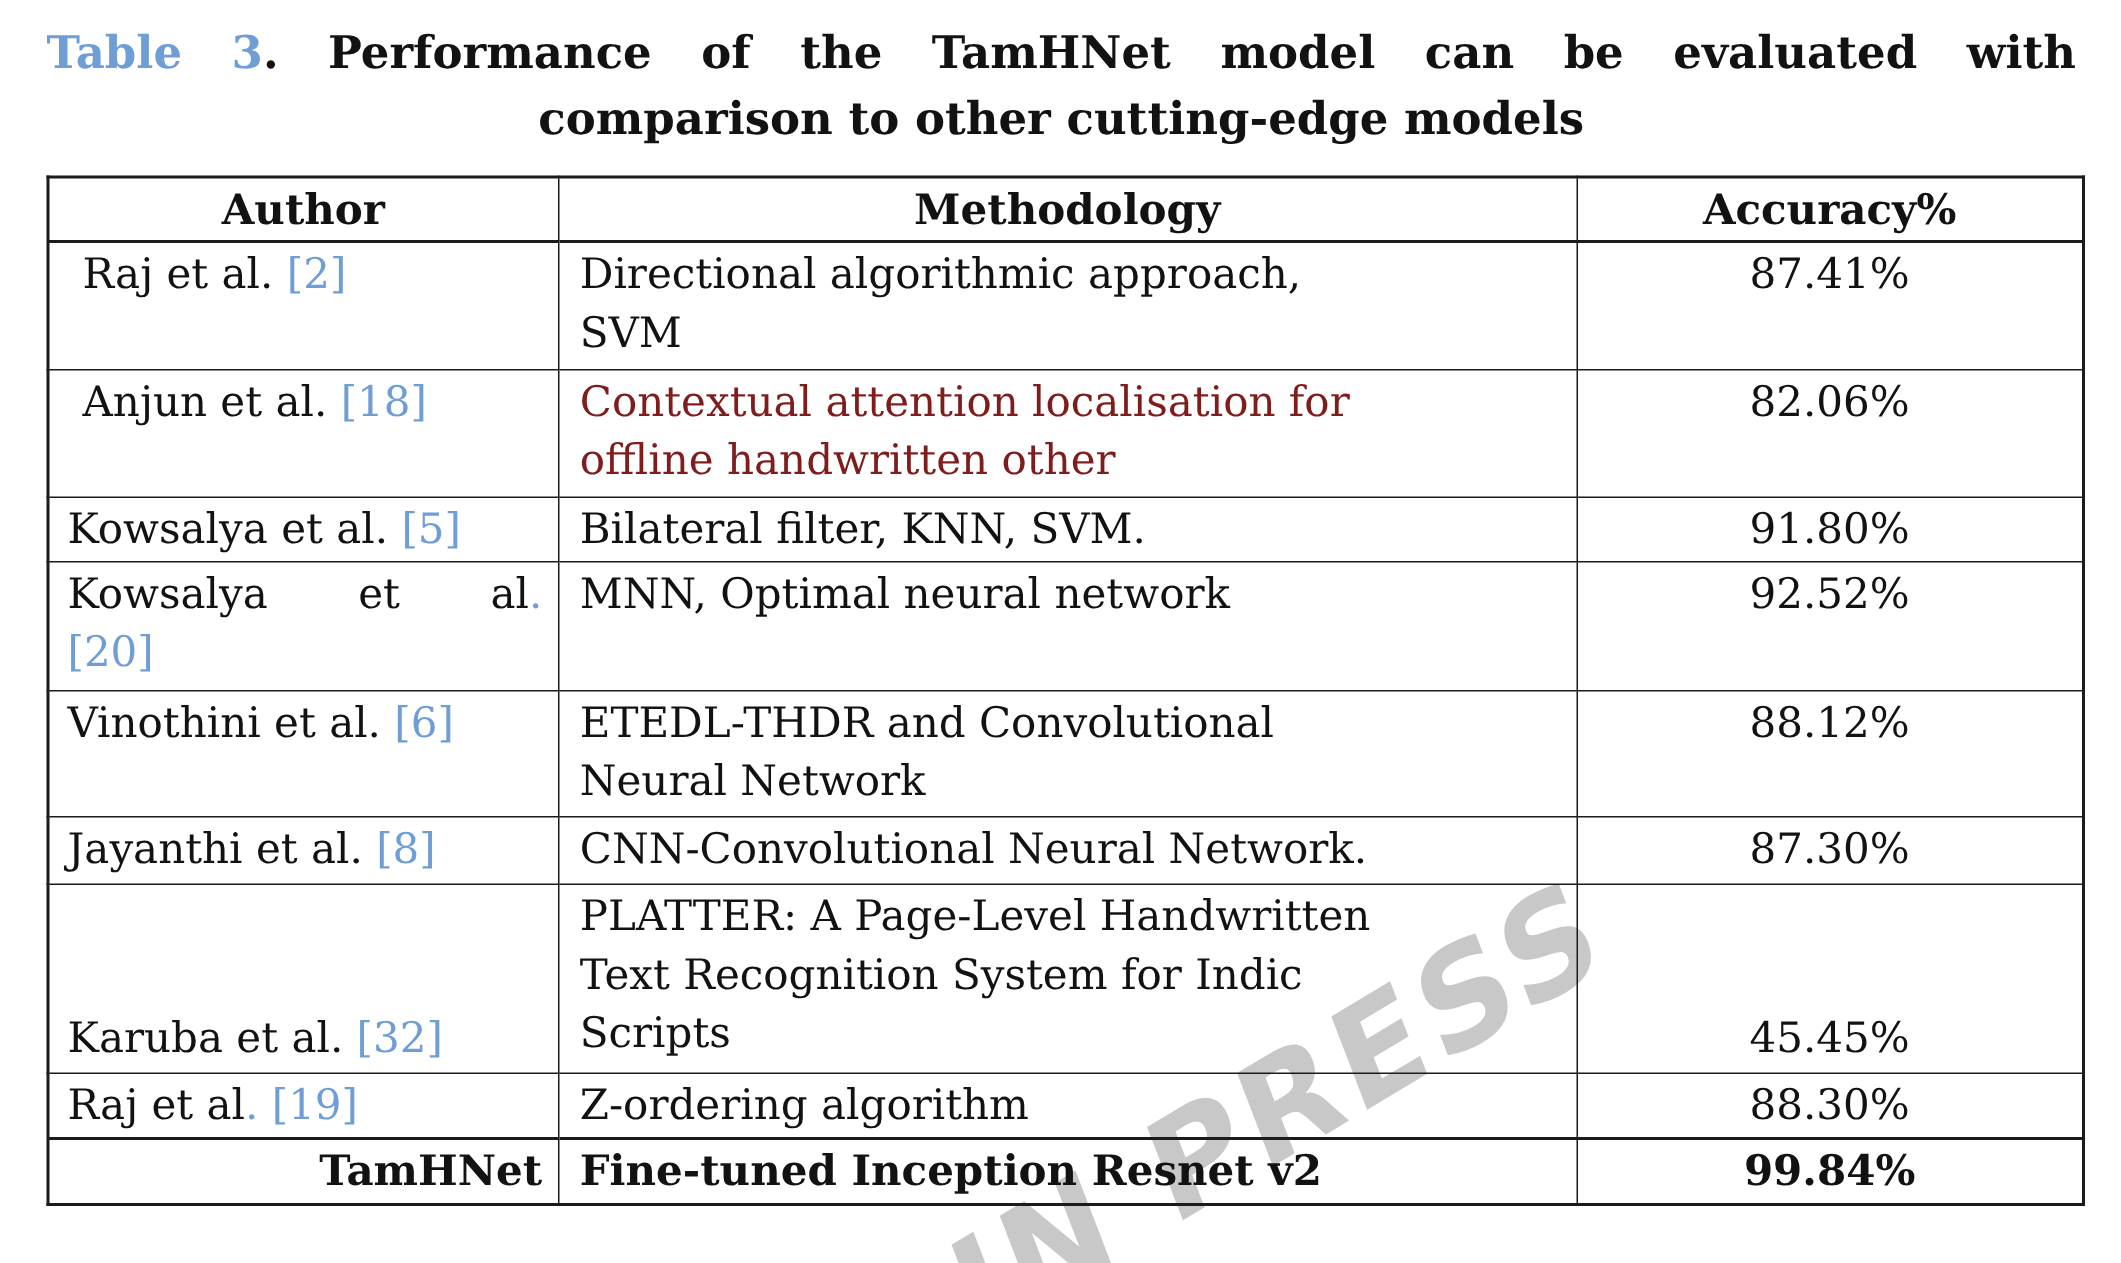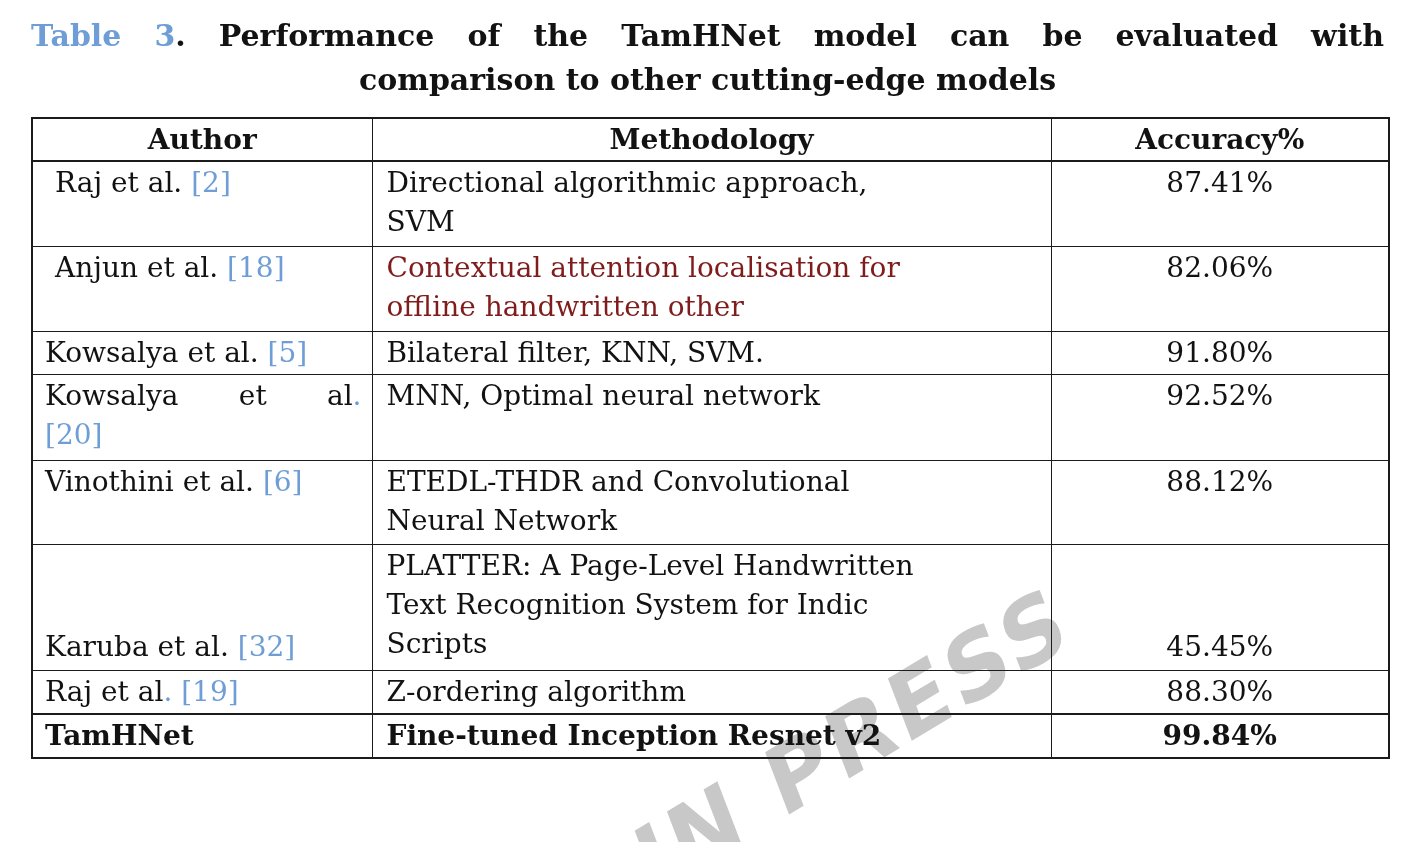--- a/index.html
+++ b/index.html
@@ -42,21 +42,21 @@
   }
   td.author { padding:1px 10px 2px 12px; text-align:left; }
   td.meth   { padding:1px 12px 2px 14px; text-align:left; }
   td.acc    { padding:1px 6px 2px;  text-align:center; }
   .indent   { text-indent:10px; }
   .line     { display:block; }
   .jline    { display:block; text-align:justify; text-align-last:justify; }
   .vbottom  { vertical-align:bottom !important; padding-bottom:4px !important;margin-top:37px; }
   .graytxt  { color:#7f1d1d; }
   tr.final td { border-top-width:2.6px; font-weight:bold; }
-  tr.final td.author { text-align:left; text-indent:0; }
+  tr.final td.author { text-align:right; text-indent:0; }
   
   tr.hdr { height:42px; }
   tr.r1 { height:85px; } tr.r2 { height:85px; } tr.r3 { height:43px; }
   tr.r4 { height:86px; } tr.r5 { height:84px; } tr.r6 { height:45px; }
   tr.r7 { height:126px; } tr.r8 { height:43px;padding-left:36px; } tr.r9 { height:42px; }
 </style>
 </head>
 <body>
 
 <div class="sheet">
@@ -116,20 +116,27 @@
         <td class="acc">92.52%</td>
       </tr>
       <tr class="r5">
         <td class="author"><span>Vinothini et al.</span><span class="blue"> [6]</span></td>
         <td class="meth">
           <span class="line">ETEDL-THDR and Convolutional</span>
           <span class="line">Neural Network</span>
         </td>
         <td class="acc">88.12%</td>
       </tr>
+      <tr class="r6">
+        <td class="author"><span>Jayanthi et al.</span><span class="blue"> [8]</span></td>
+        <td class="meth">
+          <span class="line">CNN-Convolutional Neural Network.</span>
+        </td>
+        <td class="acc">87.30%</td>
+      </tr>
       <tr class="r7">
         <td class="author vbottom"><span>Karuba et al.</span><span class="blue"> [32]</span></td>
         <td class="meth">
           <span class="line">PLATTER: A Page-Level Handwritten</span>
           <span class="line">Text Recognition System for Indic</span>
           <span class="line">Scripts</span>
         </td>
         <td class="acc vbottom">45.45%</td>
       </tr>
       <tr class="r8">

